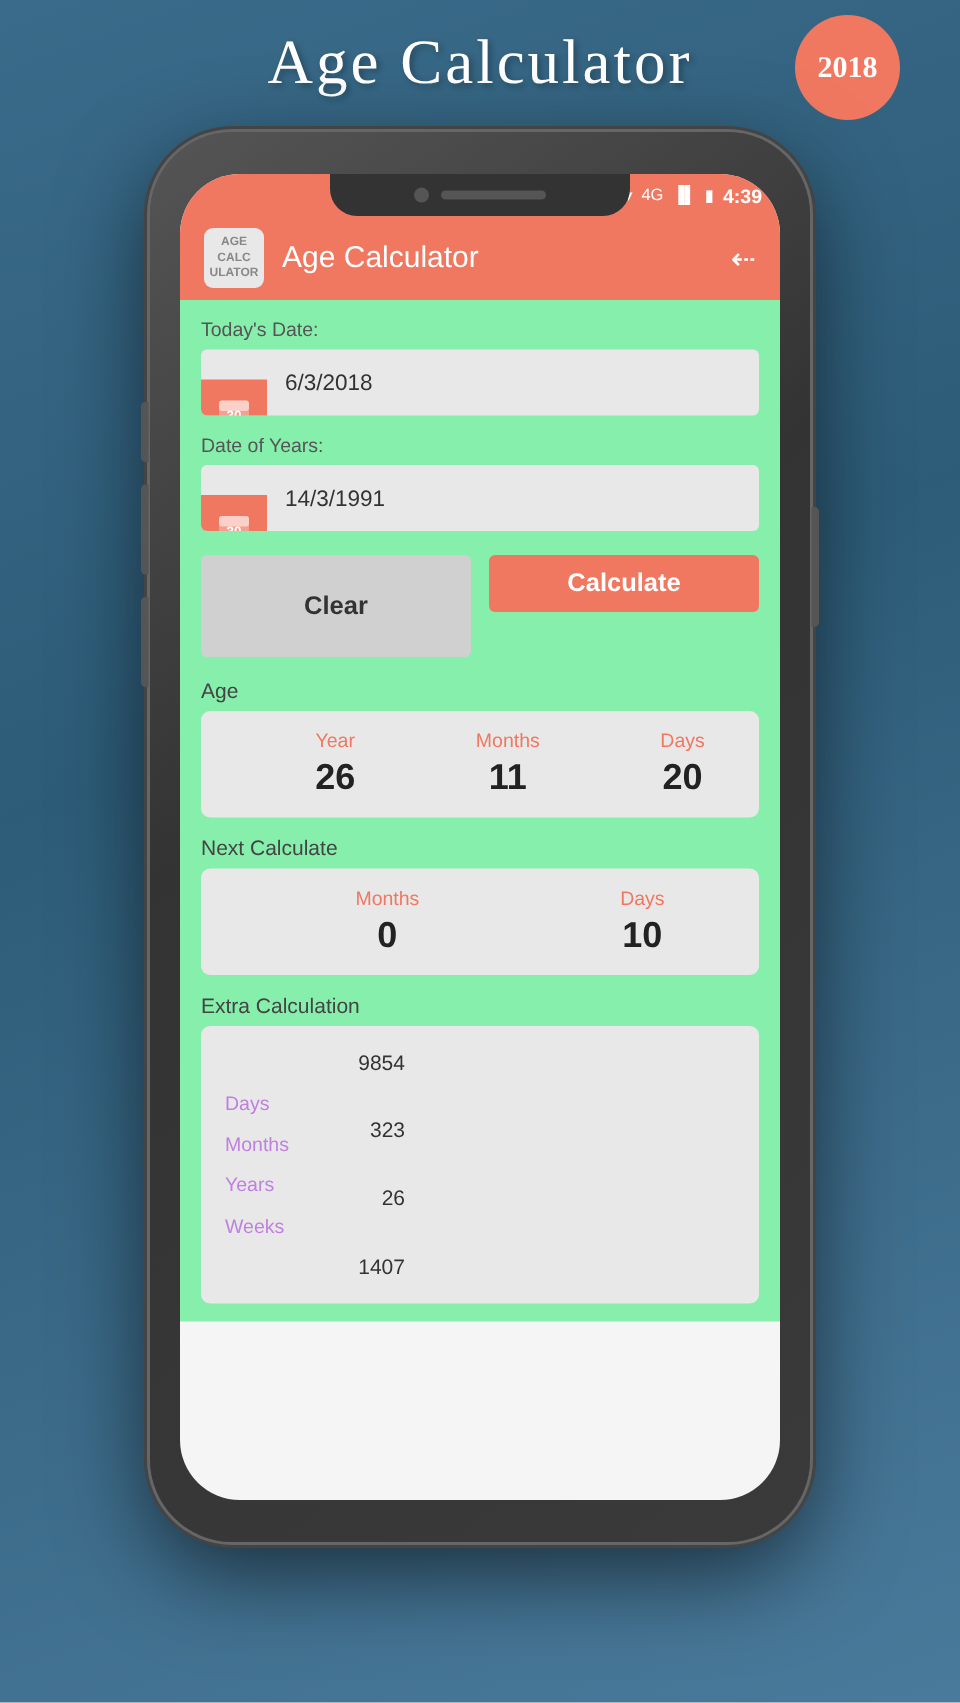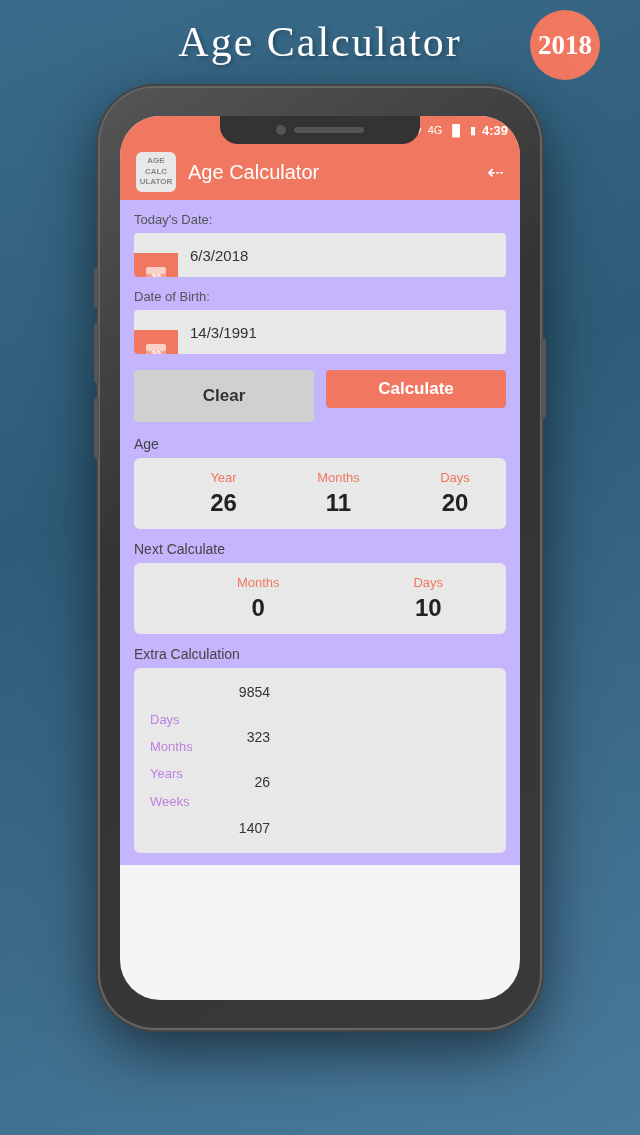--- a/index.html
+++ b/index.html
@@ -37,21 +37,21 @@
 
     .year-badge {
       background: #f07860;
       color: white;
       border-radius: 50%;
       width: 70px;
       height: 70px;
       display: flex;
       align-items: center;
       justify-content: center;
-      font-size: 27px;
+      font-size: 20px;
       font-weight: bold;
       font-family: 'Comic Sans MS', cursive;
       position: absolute;
       right: 40px;
       top: 10px;
       text-align: right;
     }
 
     .phone-container {
       position: relative;
@@ -204,21 +204,21 @@
     }
 
     .share-icon {
       color: white;
       font-size: 20px;
       cursor: pointer;
     }
 
     
     .content {
-      background: #c4b5fd;
+      background: #86efac;
       flex: 1;
       padding: 12px 14px;
       overflow: hidden;
     }
 
     .field-label {
       font-size: 13px;
       color: #555;
       margin-bottom: 6px;
     }
@@ -253,21 +253,21 @@
     }
 
     .button-row {
       display: flex;
       gap: 12px;
       margin: 16px 0 14px 0;
     }
 
     .btn-clear {
       flex: 1;
-      height: 52px;
+      height: 68px;
       background: #d0d0d0;
       border: none;
       border-radius: 4px;
       font-size: 17px;
       font-weight: 600;
       color: #333;
       cursor: pointer;
     }
 
     .btn-calculate {
@@ -423,21 +423,21 @@
         <div class="date-icon">
           <svg width="24" height="24" viewBox="0 0 24 24" fill="white">
             <rect x="2" y="4" width="20" height="18" rx="2" fill="white" opacity="0.3"></rect>
             <rect x="2" y="4" width="20" height="7" rx="2" fill="white" opacity="0.5"></rect>
             <text x="12" y="17" text-anchor="middle" font-size="9" font-weight="bold" fill="white">30</text>
           </svg>
         </div>
         <span class="date-value">6/3/2018</span>
       </div>
 
-      <div class="field-label">Date of Birth:</div>
+      <div class="field-label">Date of Years:</div>
       <div class="date-field">
         <div class="date-icon">
           <svg width="24" height="24" viewBox="0 0 24 24" fill="white">
             <rect x="2" y="4" width="20" height="18" rx="2" fill="white" opacity="0.3"></rect>
             <rect x="2" y="4" width="20" height="7" rx="2" fill="white" opacity="0.5"></rect>
             <text x="12" y="17" text-anchor="middle" font-size="9" font-weight="bold" fill="white">30</text>
           </svg>
         </div>
         <span class="date-value">14/3/1991</span>
       </div>

